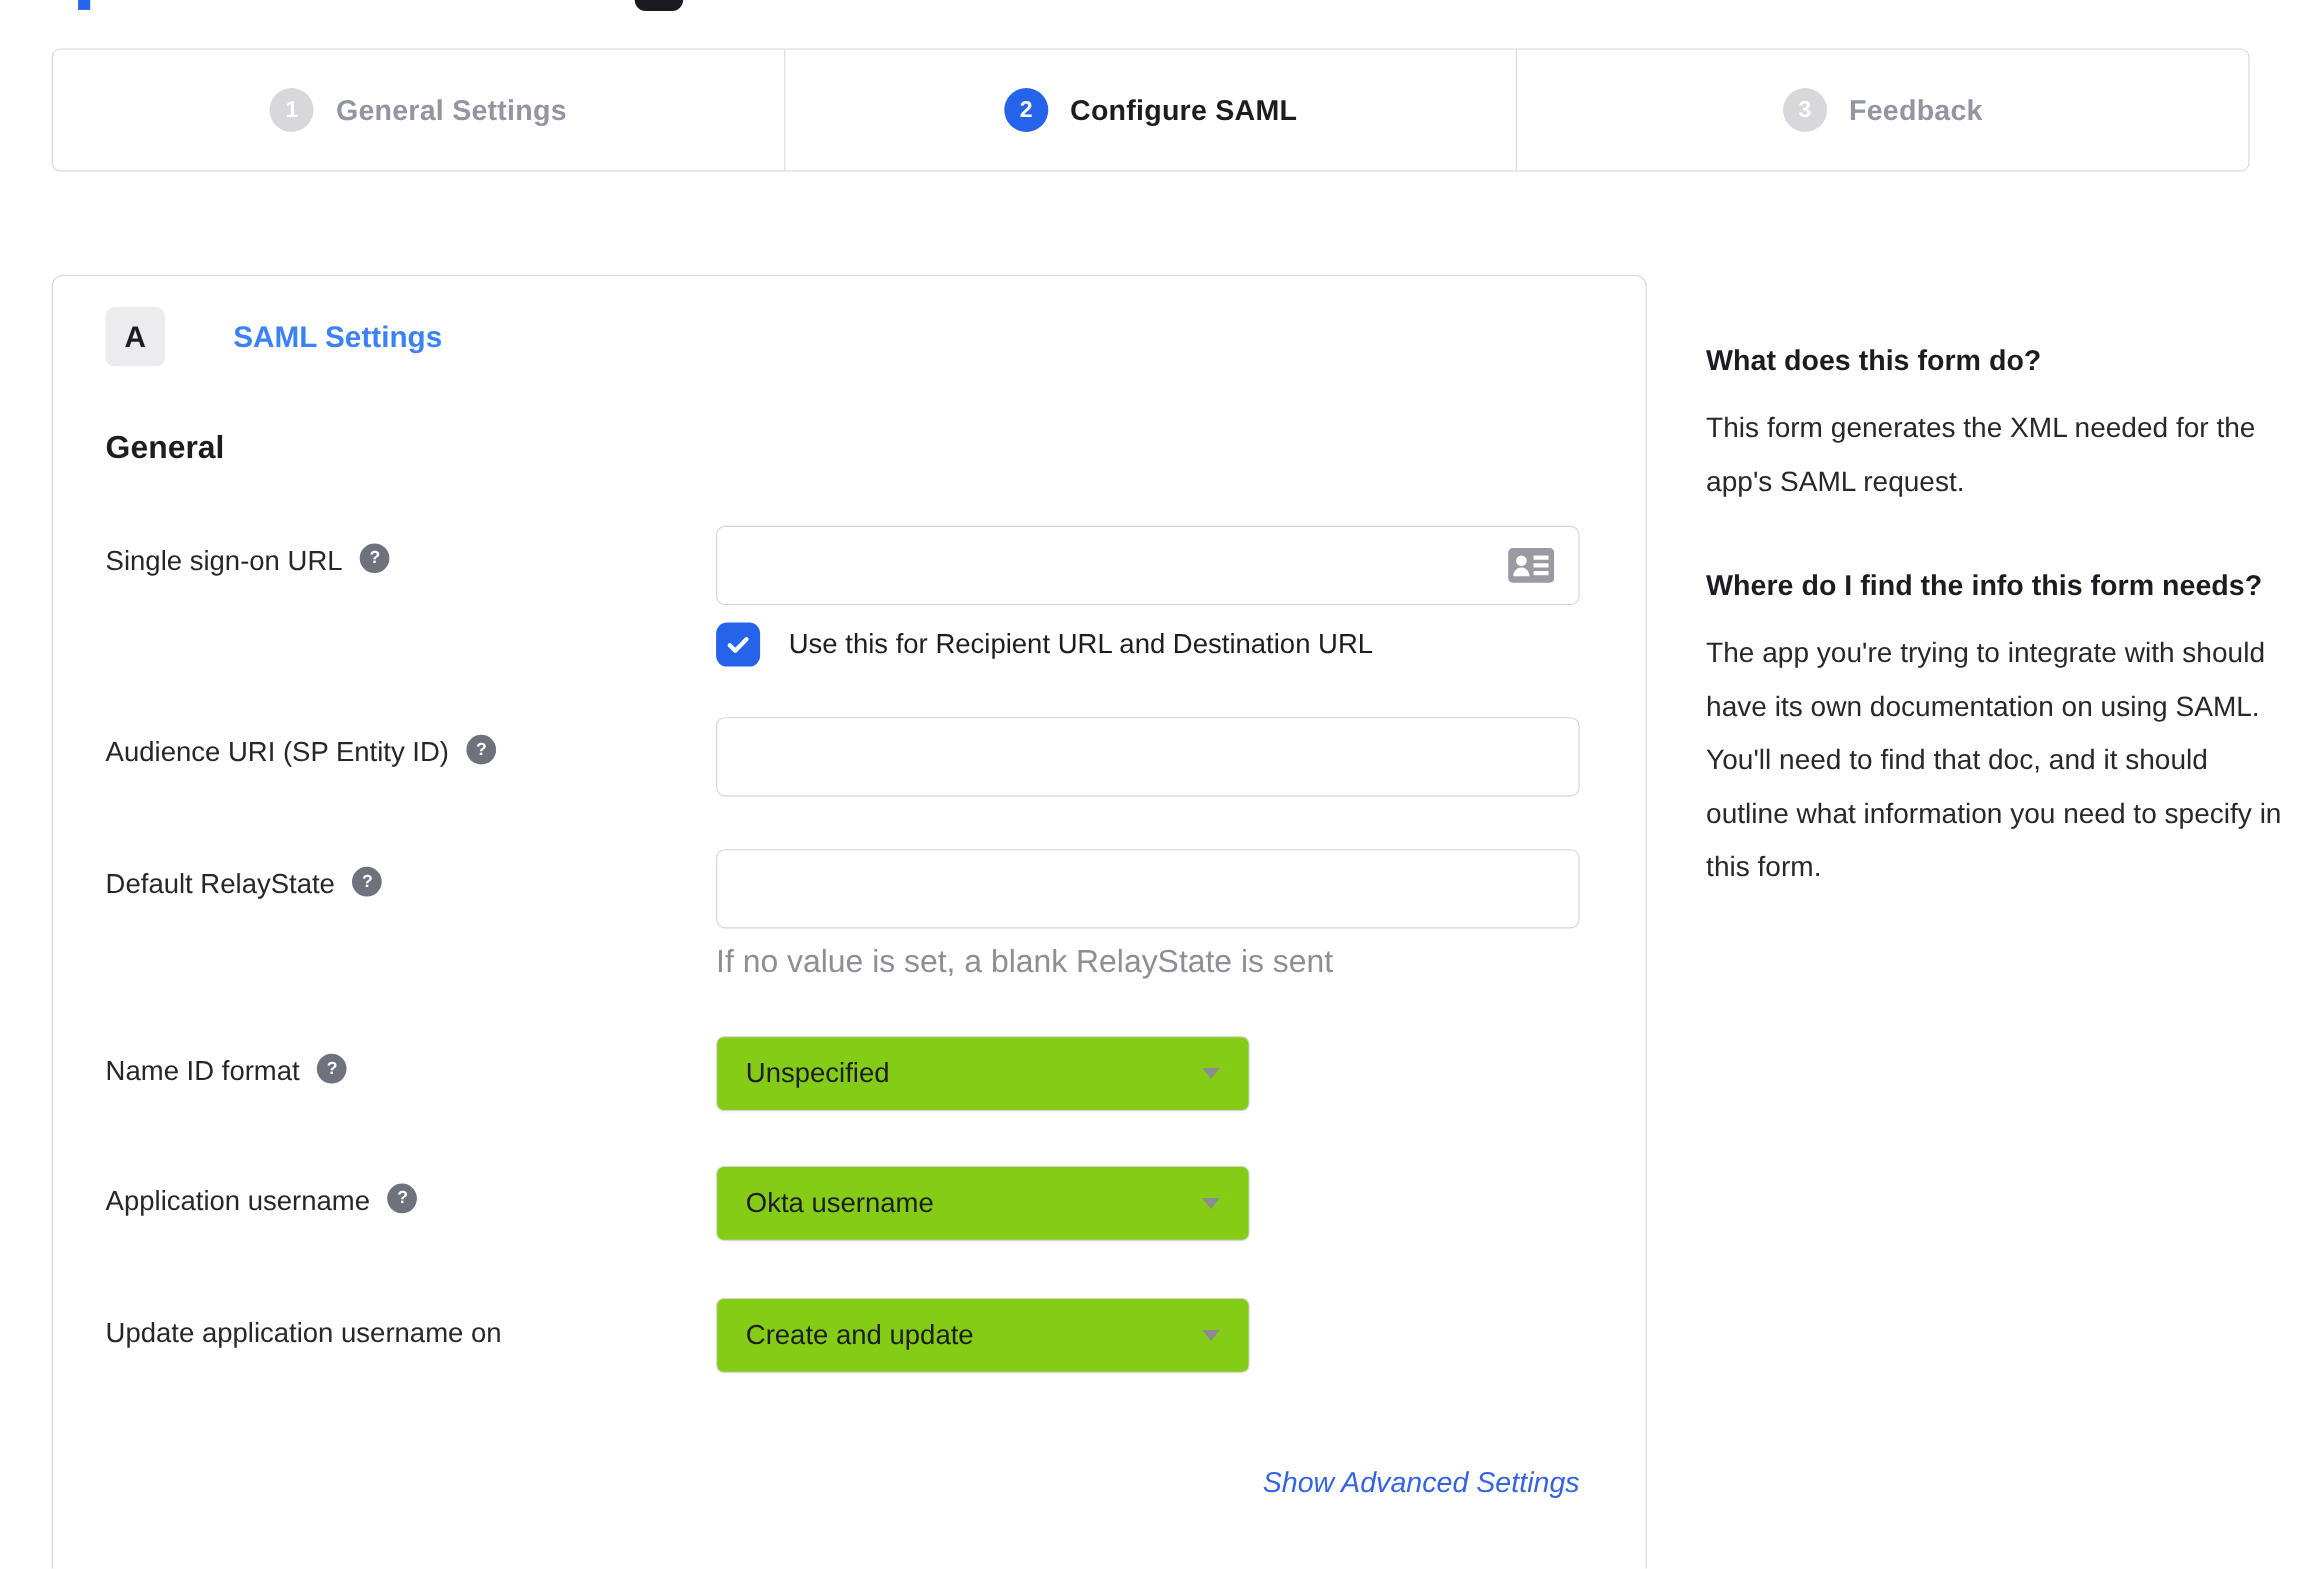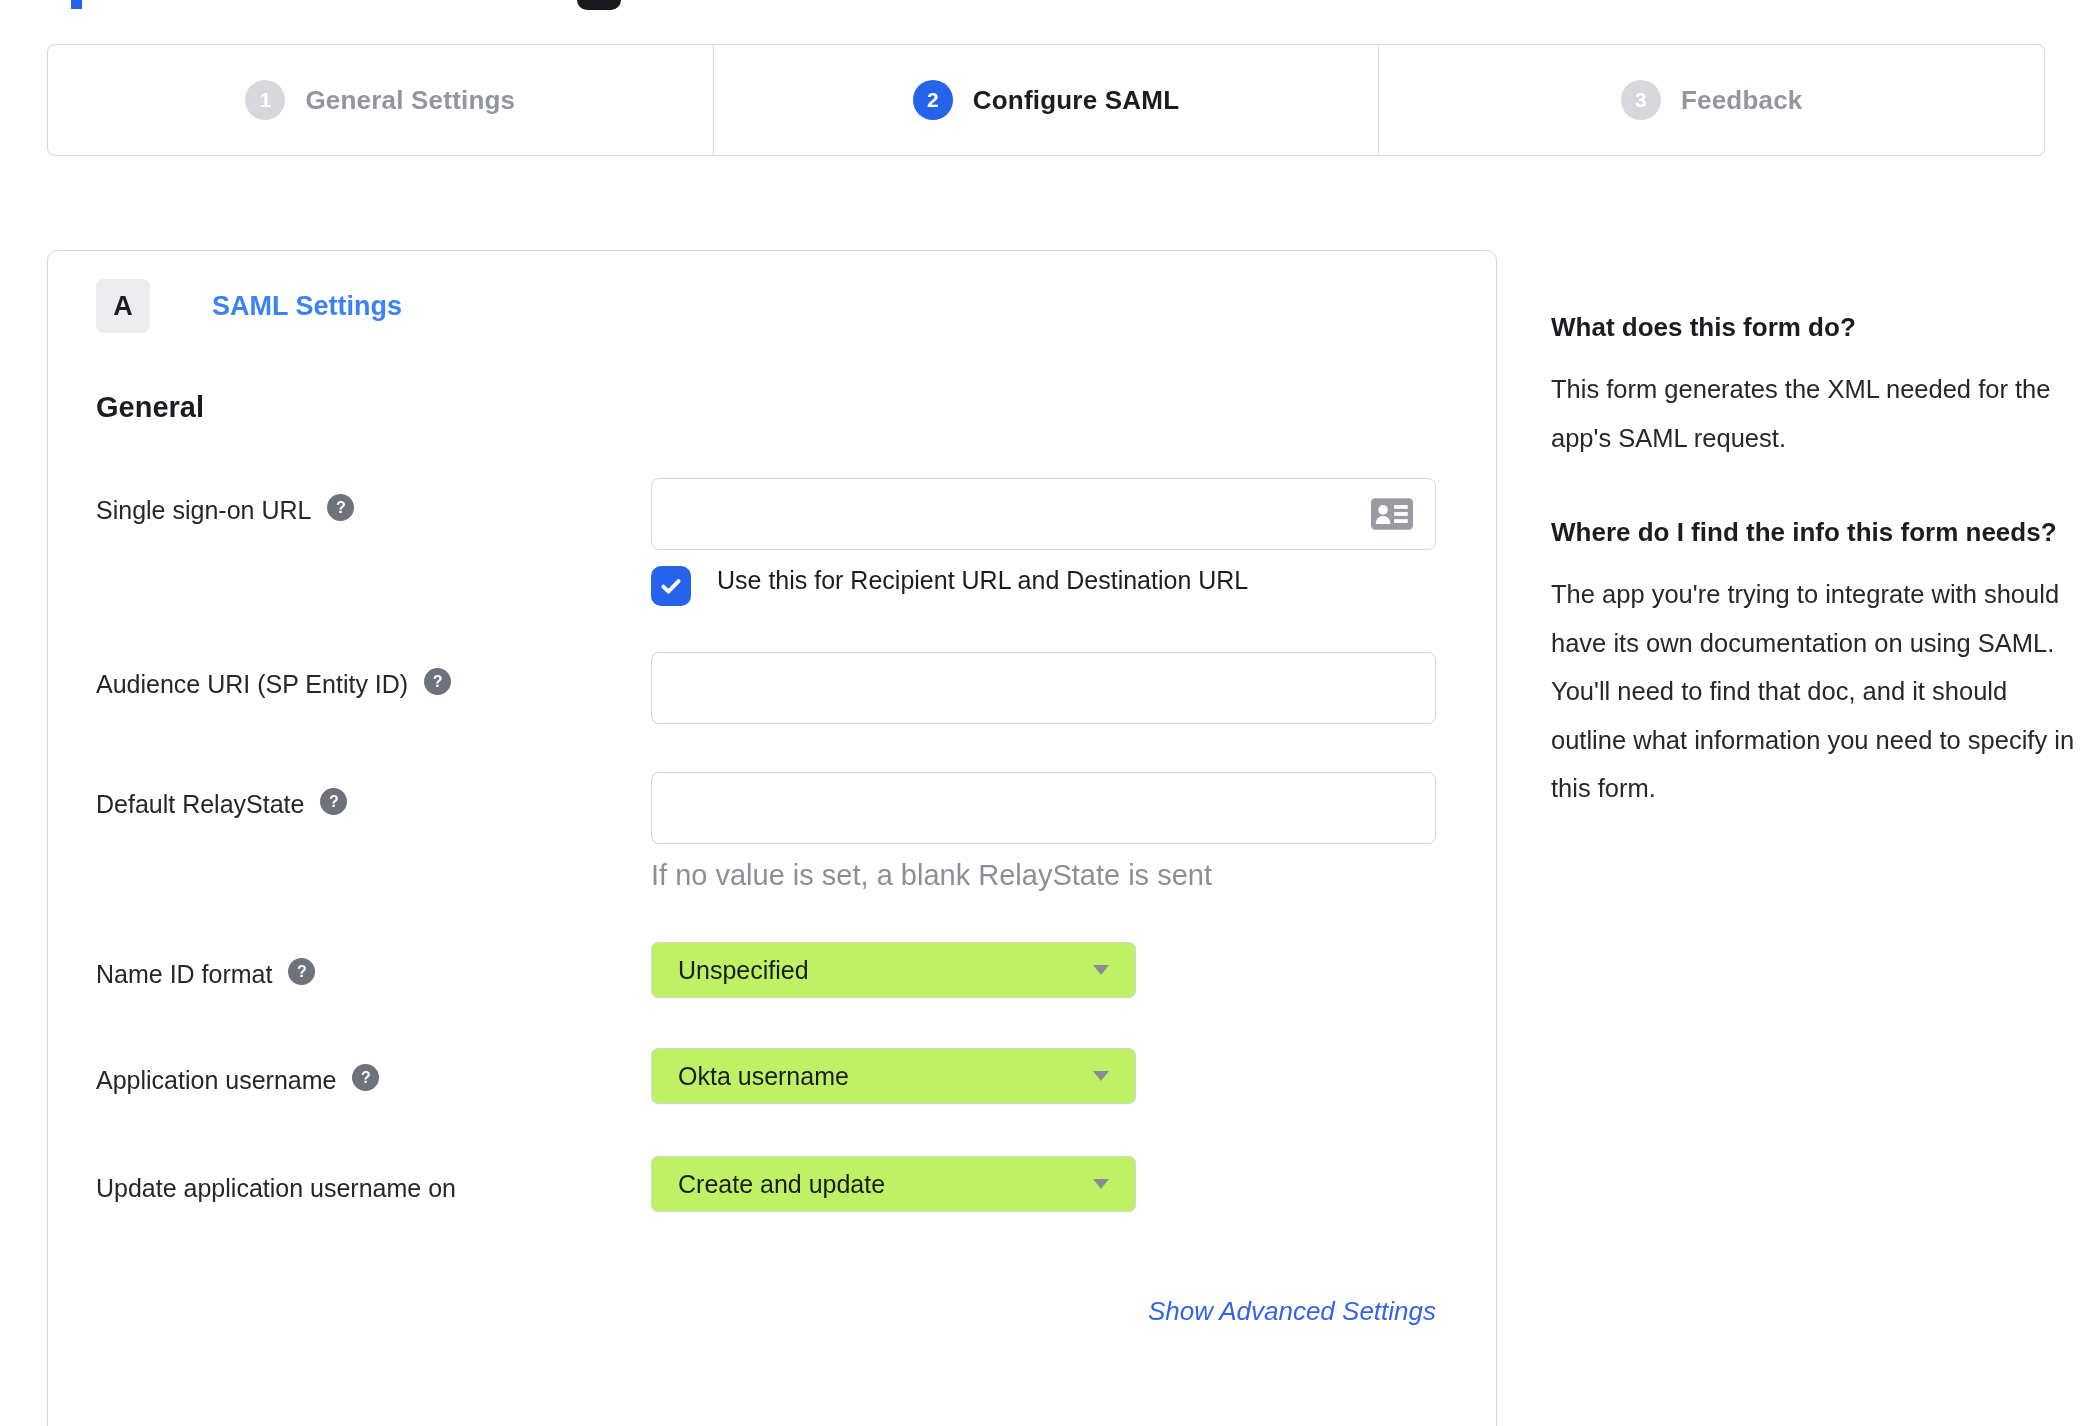--- a/index.html
+++ b/index.html
@@ -71,31 +71,31 @@
   }
   .text-input input{
     width:100%;height:100%;border:none;outline:none;background:transparent;
     font-size:25px;color:#1d1d21;padding:0 70px 0 26px;box-sizing:border-box;
     font-family:inherit;
   }
   .input-trailing{
     position:absolute;right:22px;top:50%;transform:translateY(-50%);
     width:42px;height:32px;cursor:pointer;
   }
-  .checkbox-row{display:flex;align-items:flex-start;gap:26px;margin-top:16px;}
+  .checkbox-row{display:flex;align-items:center;gap:26px;margin-top:16px;}
   .checkbox{
     width:40px;height:40px;border-radius:10px;background:#2563eb;
     display:flex;align-items:center;justify-content:center;cursor:pointer;flex:0 0 auto;
   }
   .checkbox svg{width:26px;height:26px;}
   .checkbox-label{font-size:25px;color:#1d1d21;}
   .hint{margin-top:14px;font-size:29px;color:#8e8e96;line-height:34px;}
   .select{
-    width:485px;height:56px;box-sizing:border-box;
-    border:1px solid #d4d4d9;border-radius:7px;background:#bef264;
+    width:485px;height:68px;box-sizing:border-box;
+    border:1px solid #d4d4d9;border-radius:7px;background:#84cc16;
     display:flex;align-items:center;justify-content:space-between;
     padding:0 26px;cursor:pointer;box-shadow:0 1px 1px rgba(0,0,0,.03);
   }
   .select-value{font-size:25px;color:#1d1d21;}
   .caret{
     width:0;height:0;border-left:8px solid transparent;border-right:8px solid transparent;
     border-top:10px solid #8b8b93;flex:0 0 auto;
   }
   .advanced-row{width:1340px;margin-top:84px;text-align:right;font-style:italic;}
   .advanced-link{

